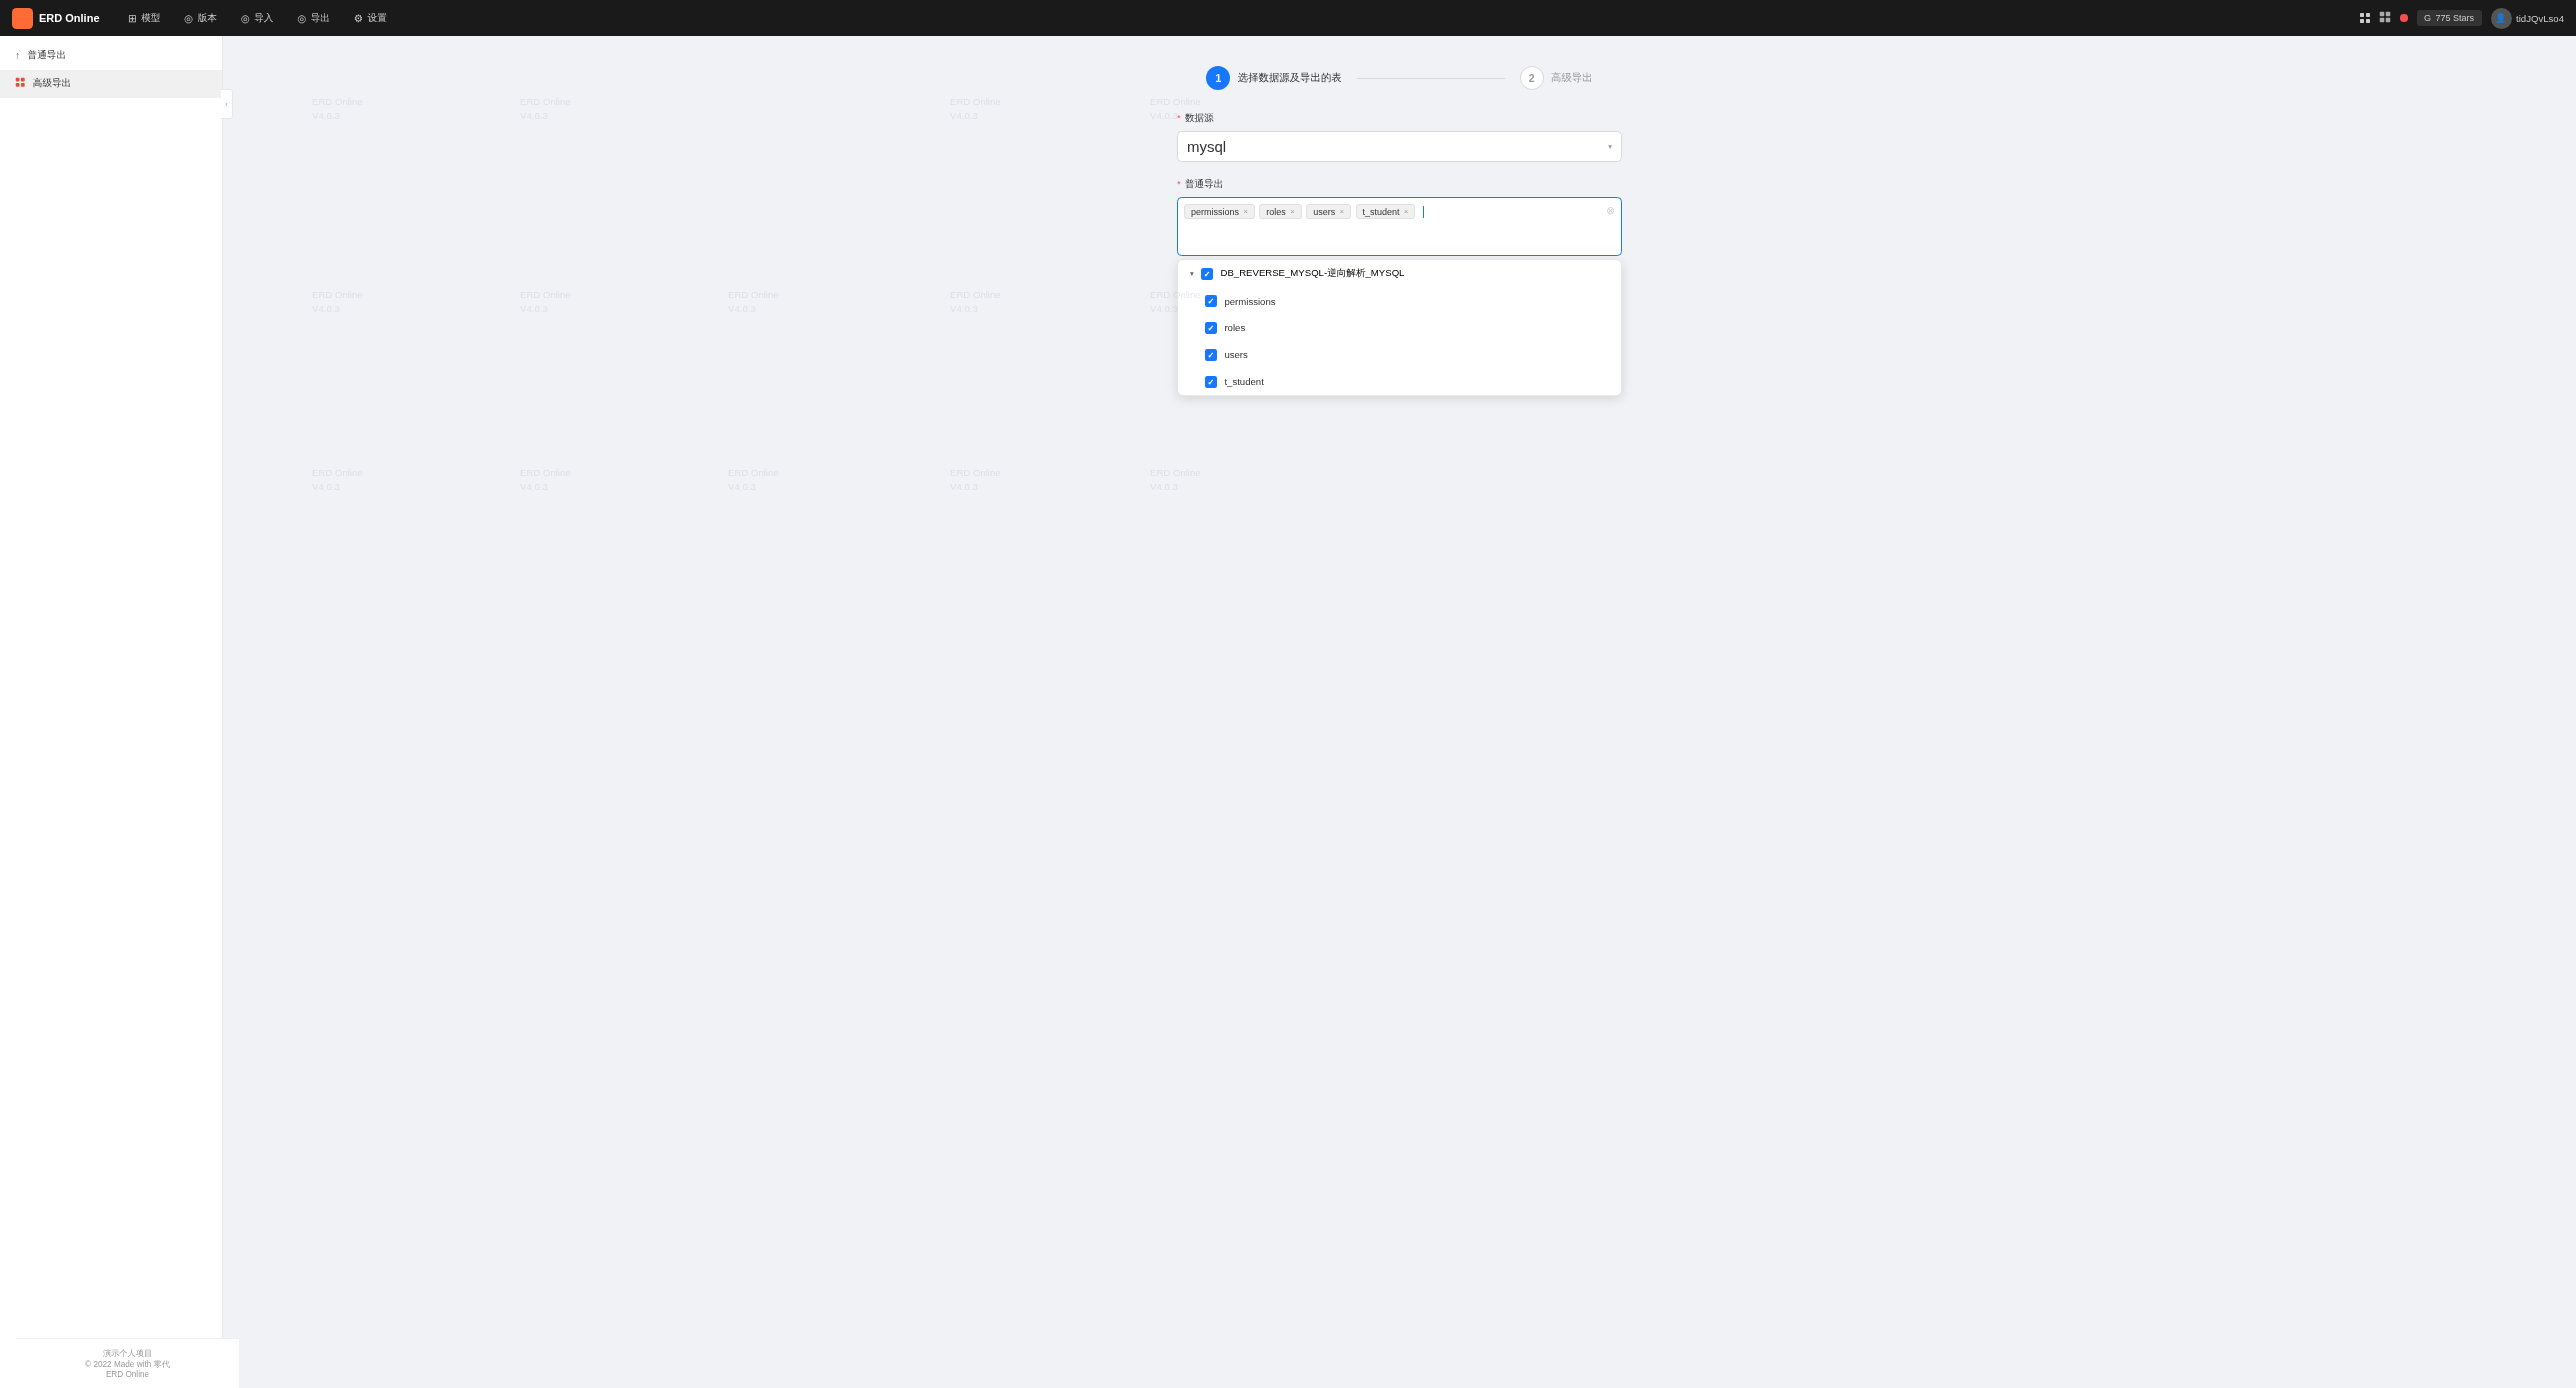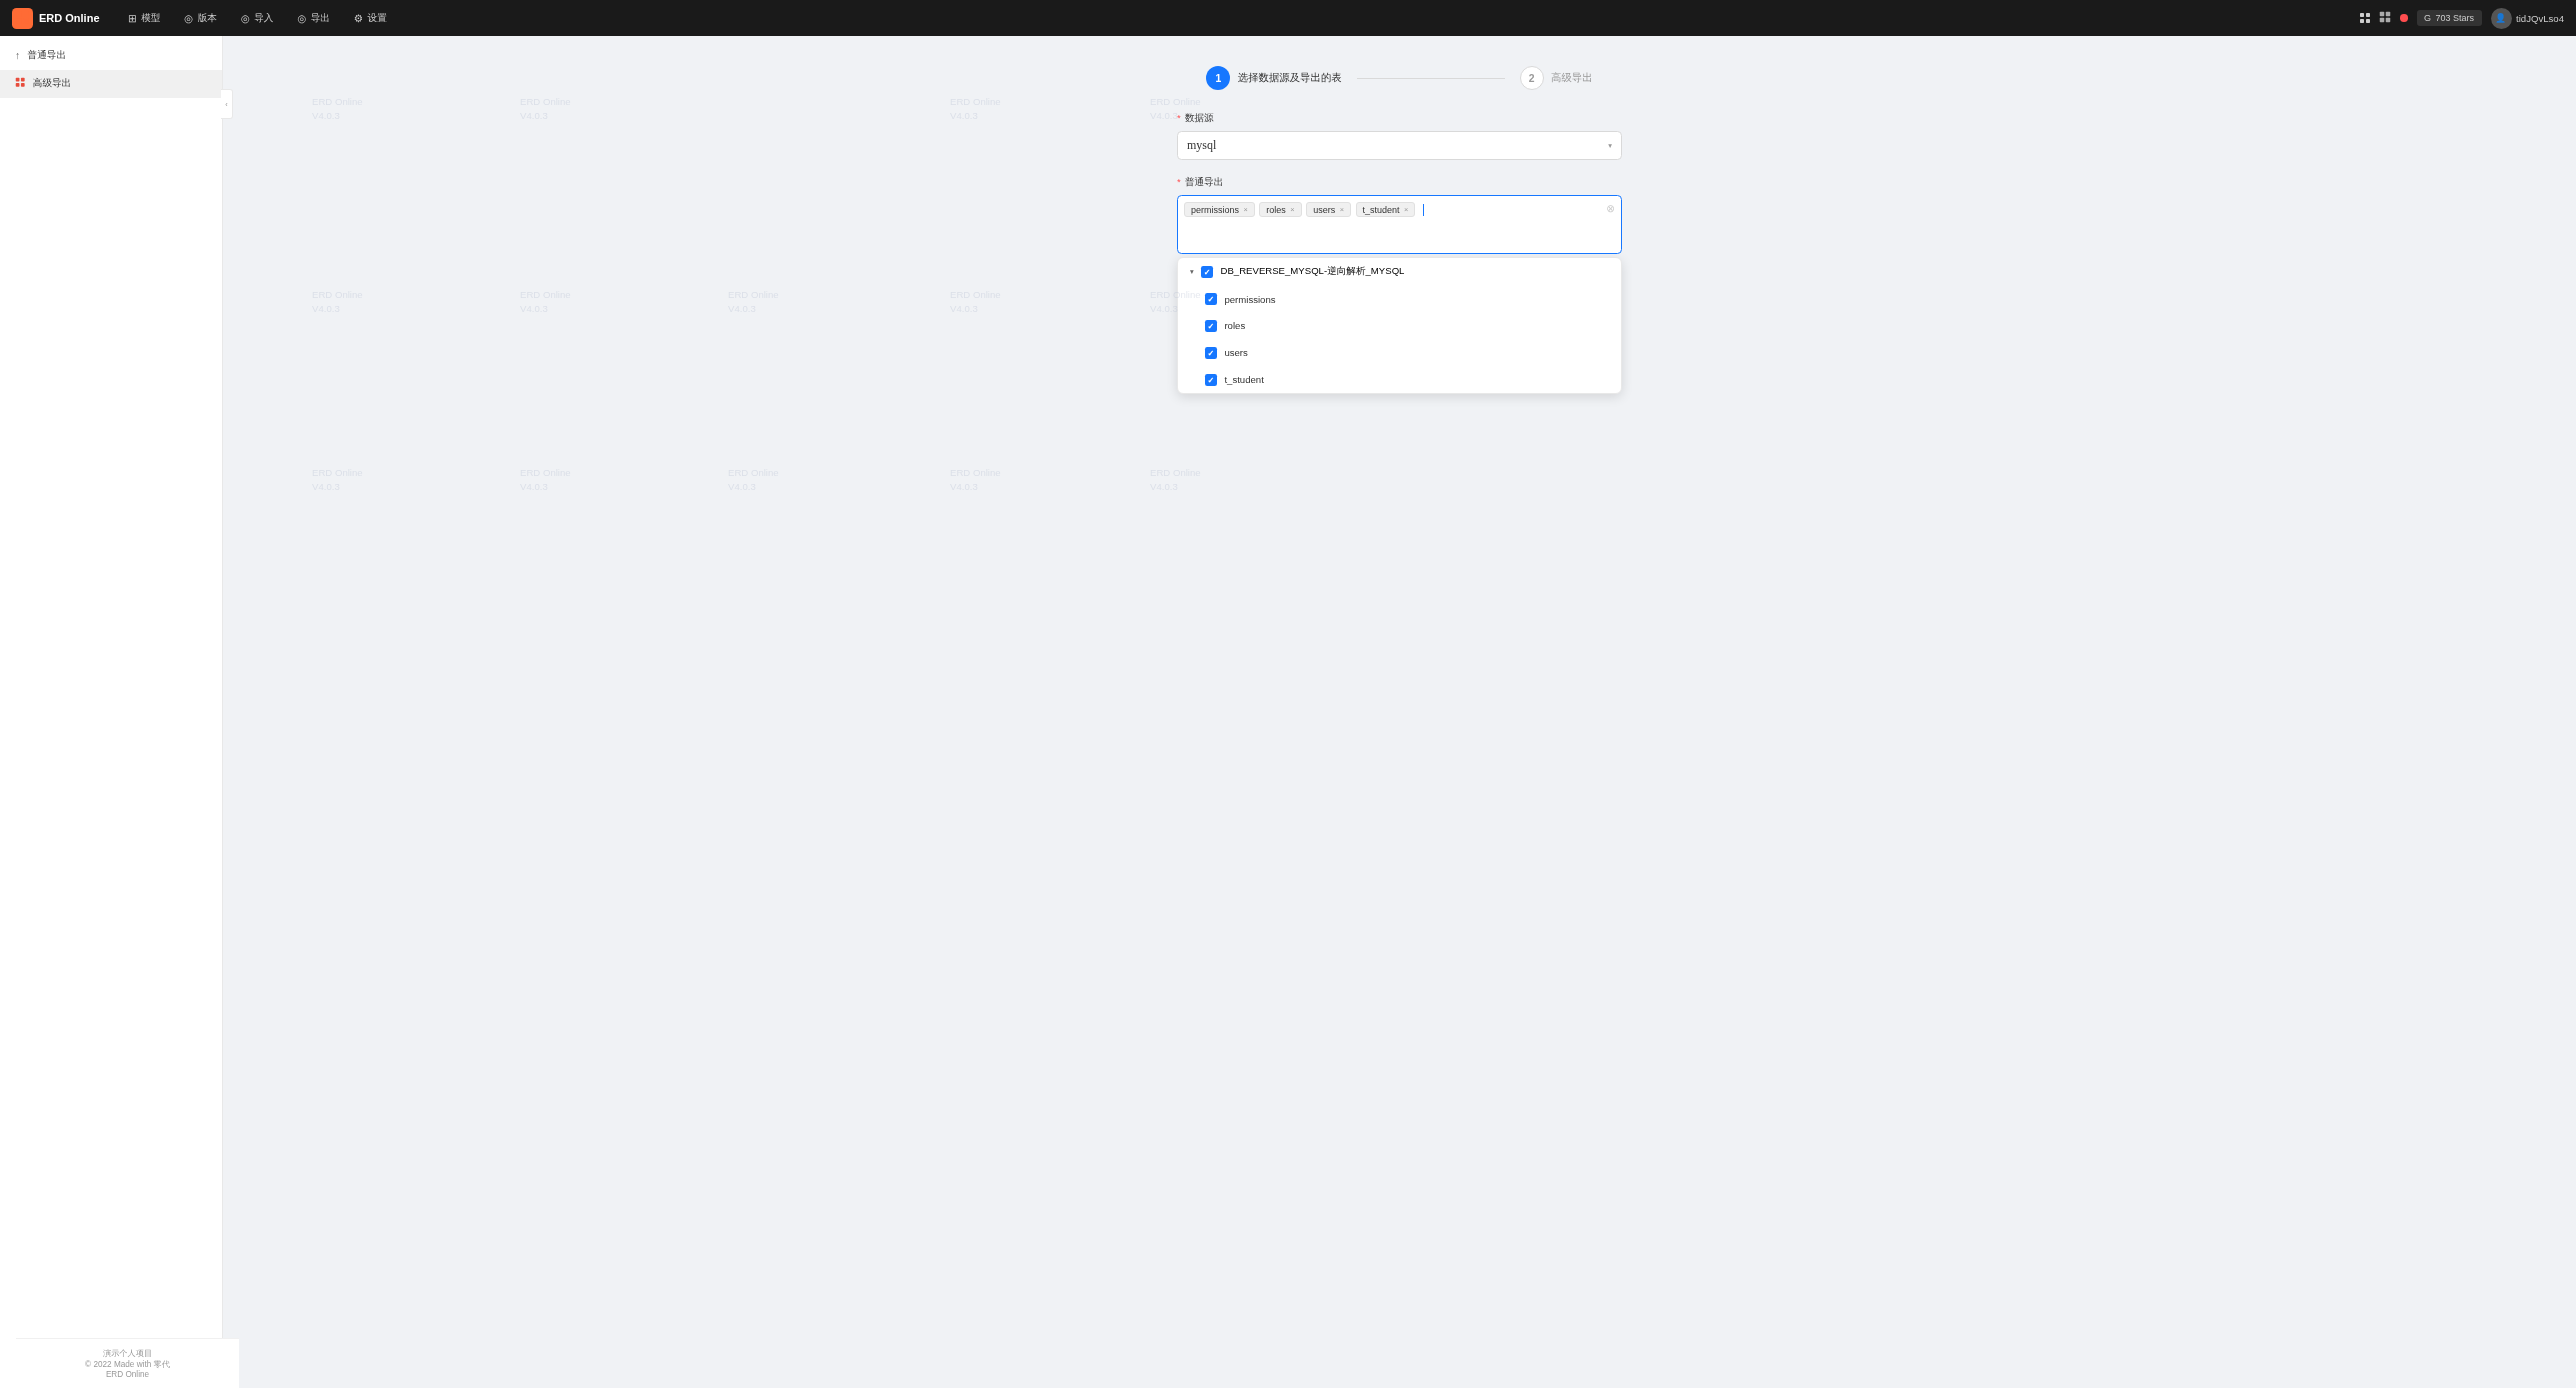--- a/index.html
+++ b/index.html
@@ -52,21 +52,21 @@
 
     
     .form-area { display: flex; justify-content: center; padding: 0 15px; }
     .form-card { background: transparent; width: 445px; }
     .form-section { margin-bottom: 16px; }
     .form-label { font-size: 9.6px; color: #333; margin-bottom: 6px; }
     .form-label .required { color: #ff4d4f; margin-right: 1.5px; }
 
     
     .select-box { border: 0.7px solid #d9d9d9; border-radius: 4.5px; padding: 6px 9px; background: white; display: flex; align-items: center; justify-content: space-between; cursor: pointer; }
-    .select-text { color: #333; font-size: 12px; font-family: Liberation Serif, serif; }
+    .select-text { color: #333; font-size: 15px; }
     .select-arrow { color: #999; font-size: 7.4px; }
 
     
     .tags-input-wrapper { border: 1.5px solid #1677ff; border-radius: 4.5px; background: white; min-height: 59px; padding: 6px; position: relative; }
     .tags-row { display: flex; flex-wrap: wrap; gap: 4.5px; align-items: center; }
     .tag { display: inline-flex; align-items: center; gap: 3px; background: #f0f0f0; border: 0.7px solid #e0e0e0; border-radius: 3px; padding: 1.5px 6px; font-size: 9px; color: #333; }
     .tag-close { cursor: pointer; color: #999; font-size: 7.4px; margin-left: 1.5px; }
     .tags-cursor { display: inline-block; width: 1.5px; height: 12px; background: #1677ff; animation: blink 1s infinite; vertical-align: middle; margin-left: 3px; }
     @keyframes blink { 0%, 100% { opacity: 1; } 50% { opacity: 0; } }
     .tags-clear-btn { position: absolute; right: 6px; top: 6px; color: #ccc; cursor: pointer; font-size: 10.4px; }
@@ -141,21 +141,21 @@
       <svg width="12" height="12" viewBox="0 0 16 16" fill="none">
           <rect x="1" y="1" width="6" height="6" rx="1" fill="#aaa"></rect>
           <rect x="9" y="1" width="6" height="6" rx="1" fill="#aaa"></rect>
           <rect x="1" y="9" width="6" height="6" rx="1" fill="#aaa"></rect>
           <rect x="9" y="9" width="6" height="6" rx="1" fill="#aaa"></rect>
         </svg>
     </div>
     <div class="red-dot"></div>
     <button class="nav-star-btn">
       <span>G</span>
-      <span>703 Stars</span>
+      <span>775 Stars</span>
     </button>
     <div class="nav-user">
       <div class="avatar">👤</div>
       <span>tidJQvLso4</span>
     </div>
   </div>
 </nav>
 
 <aside class="sidebar">
   <div class="sidebar-item">

